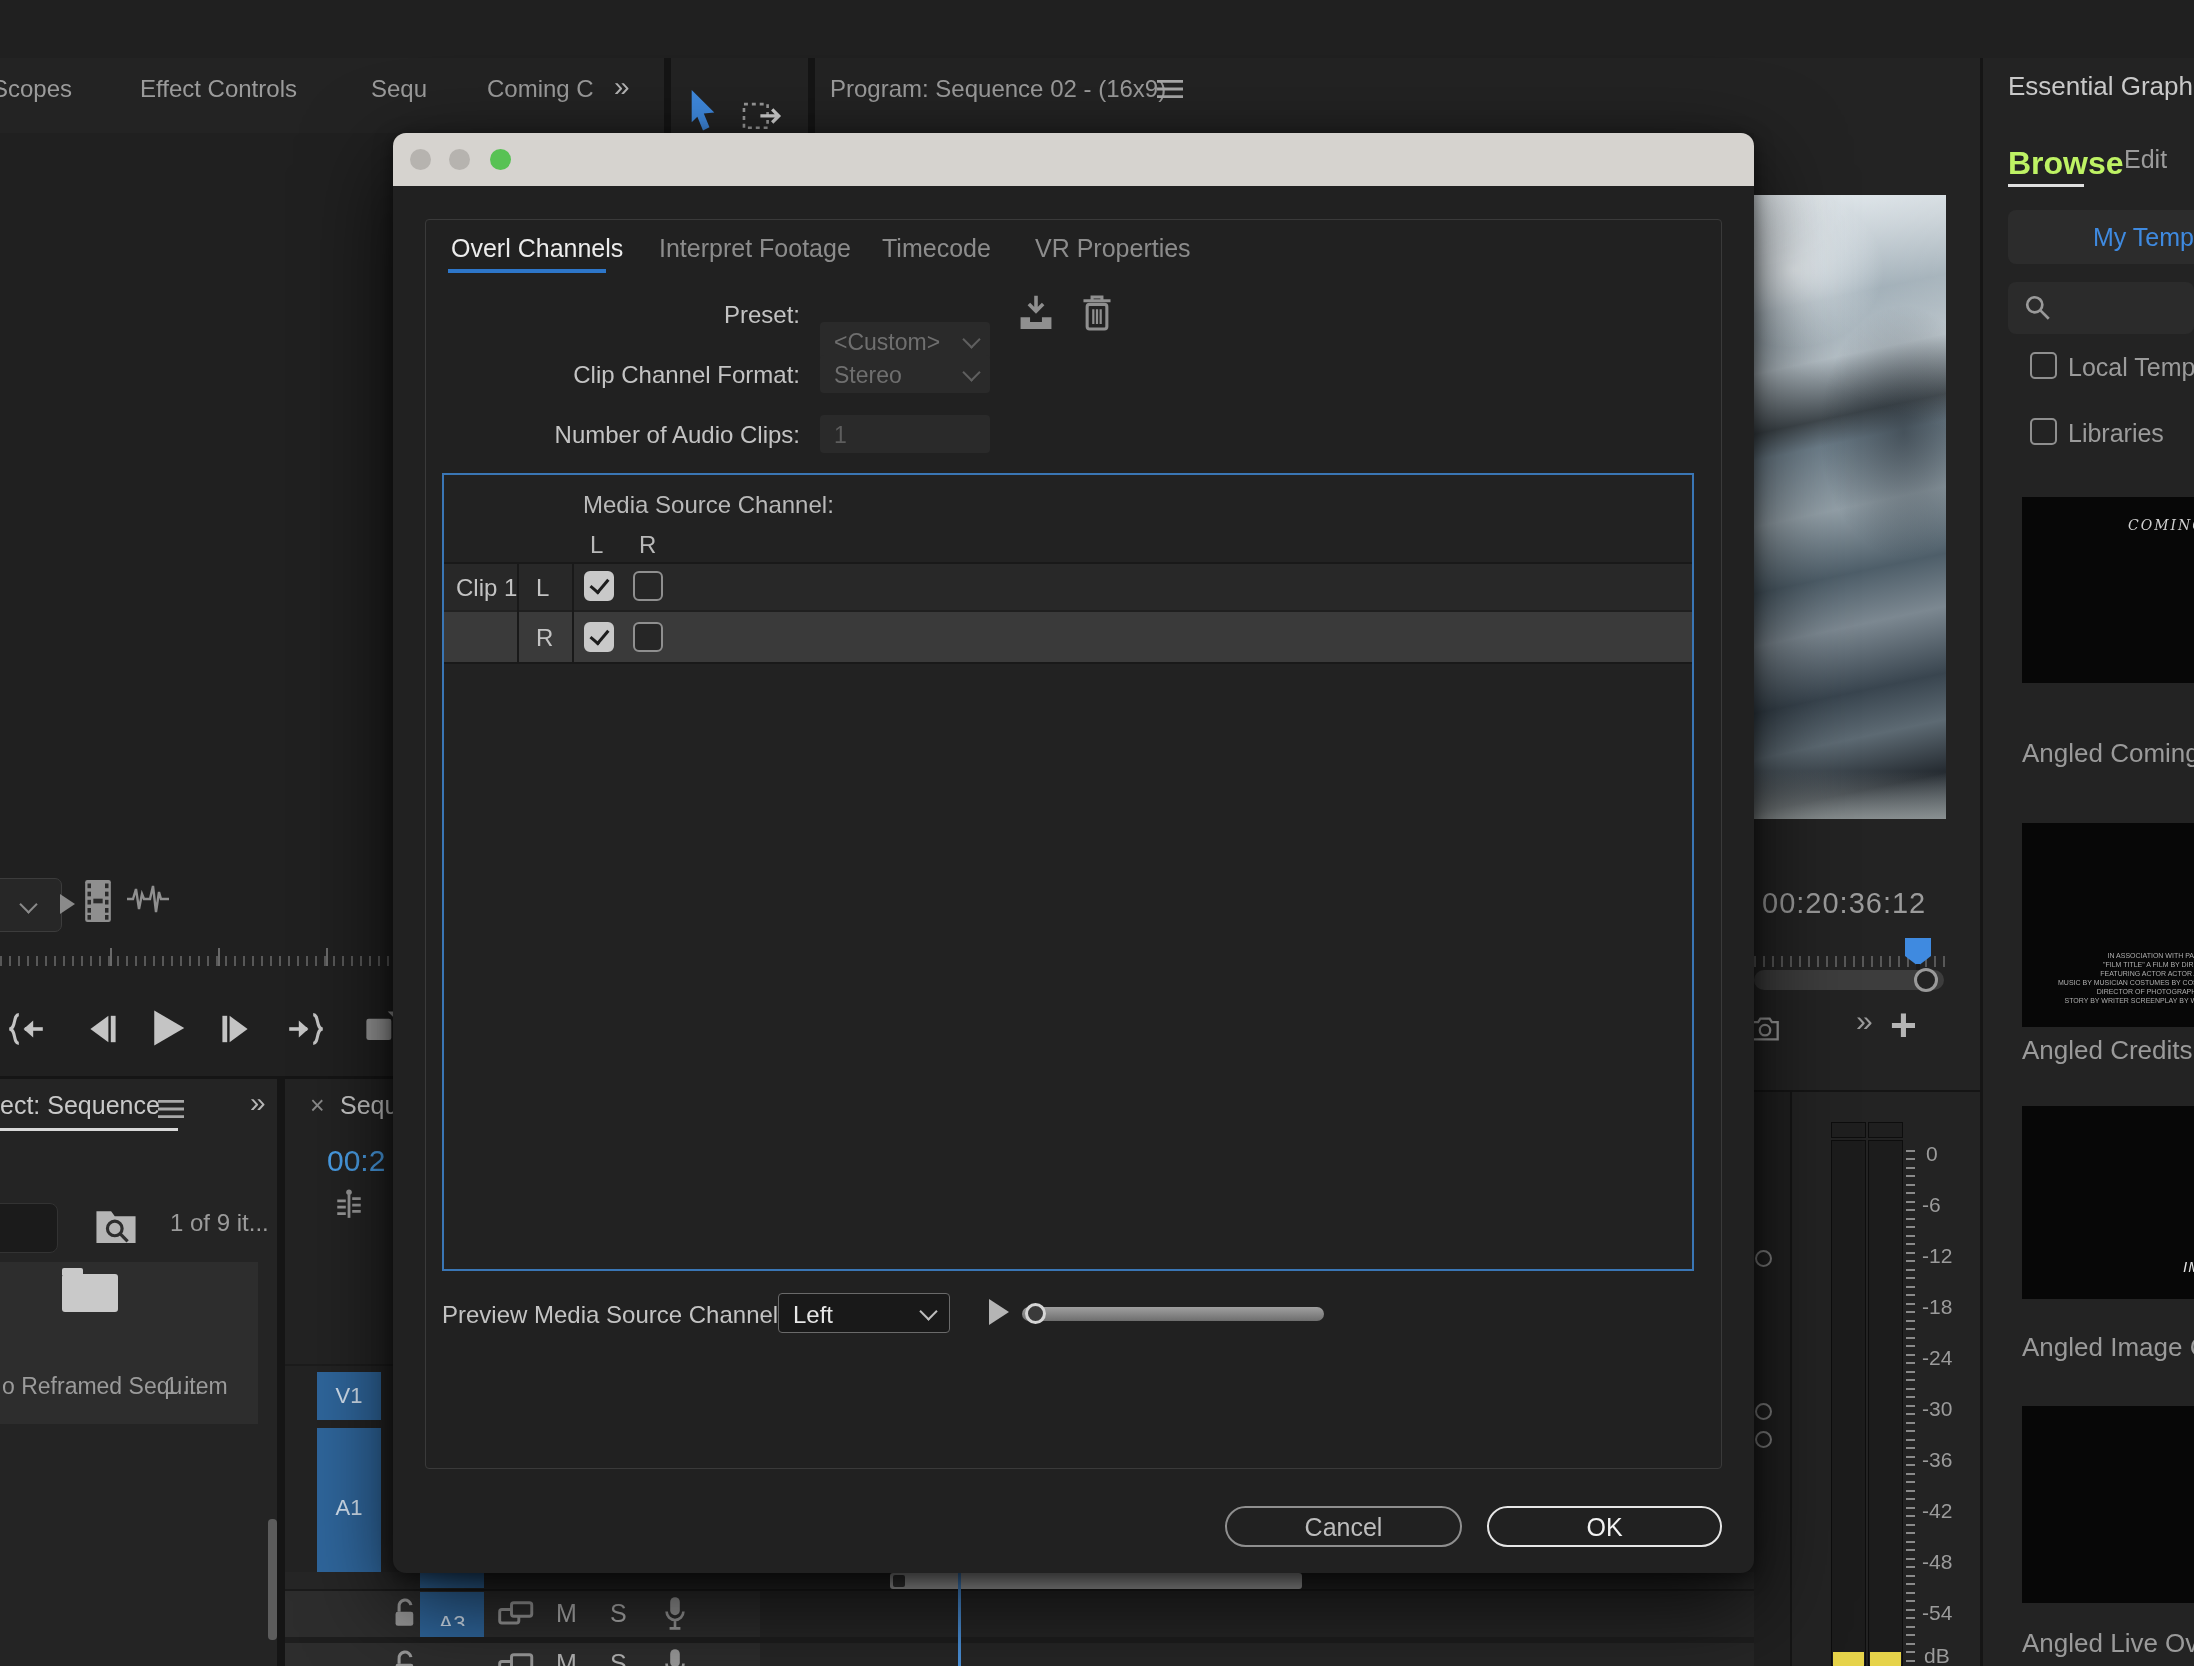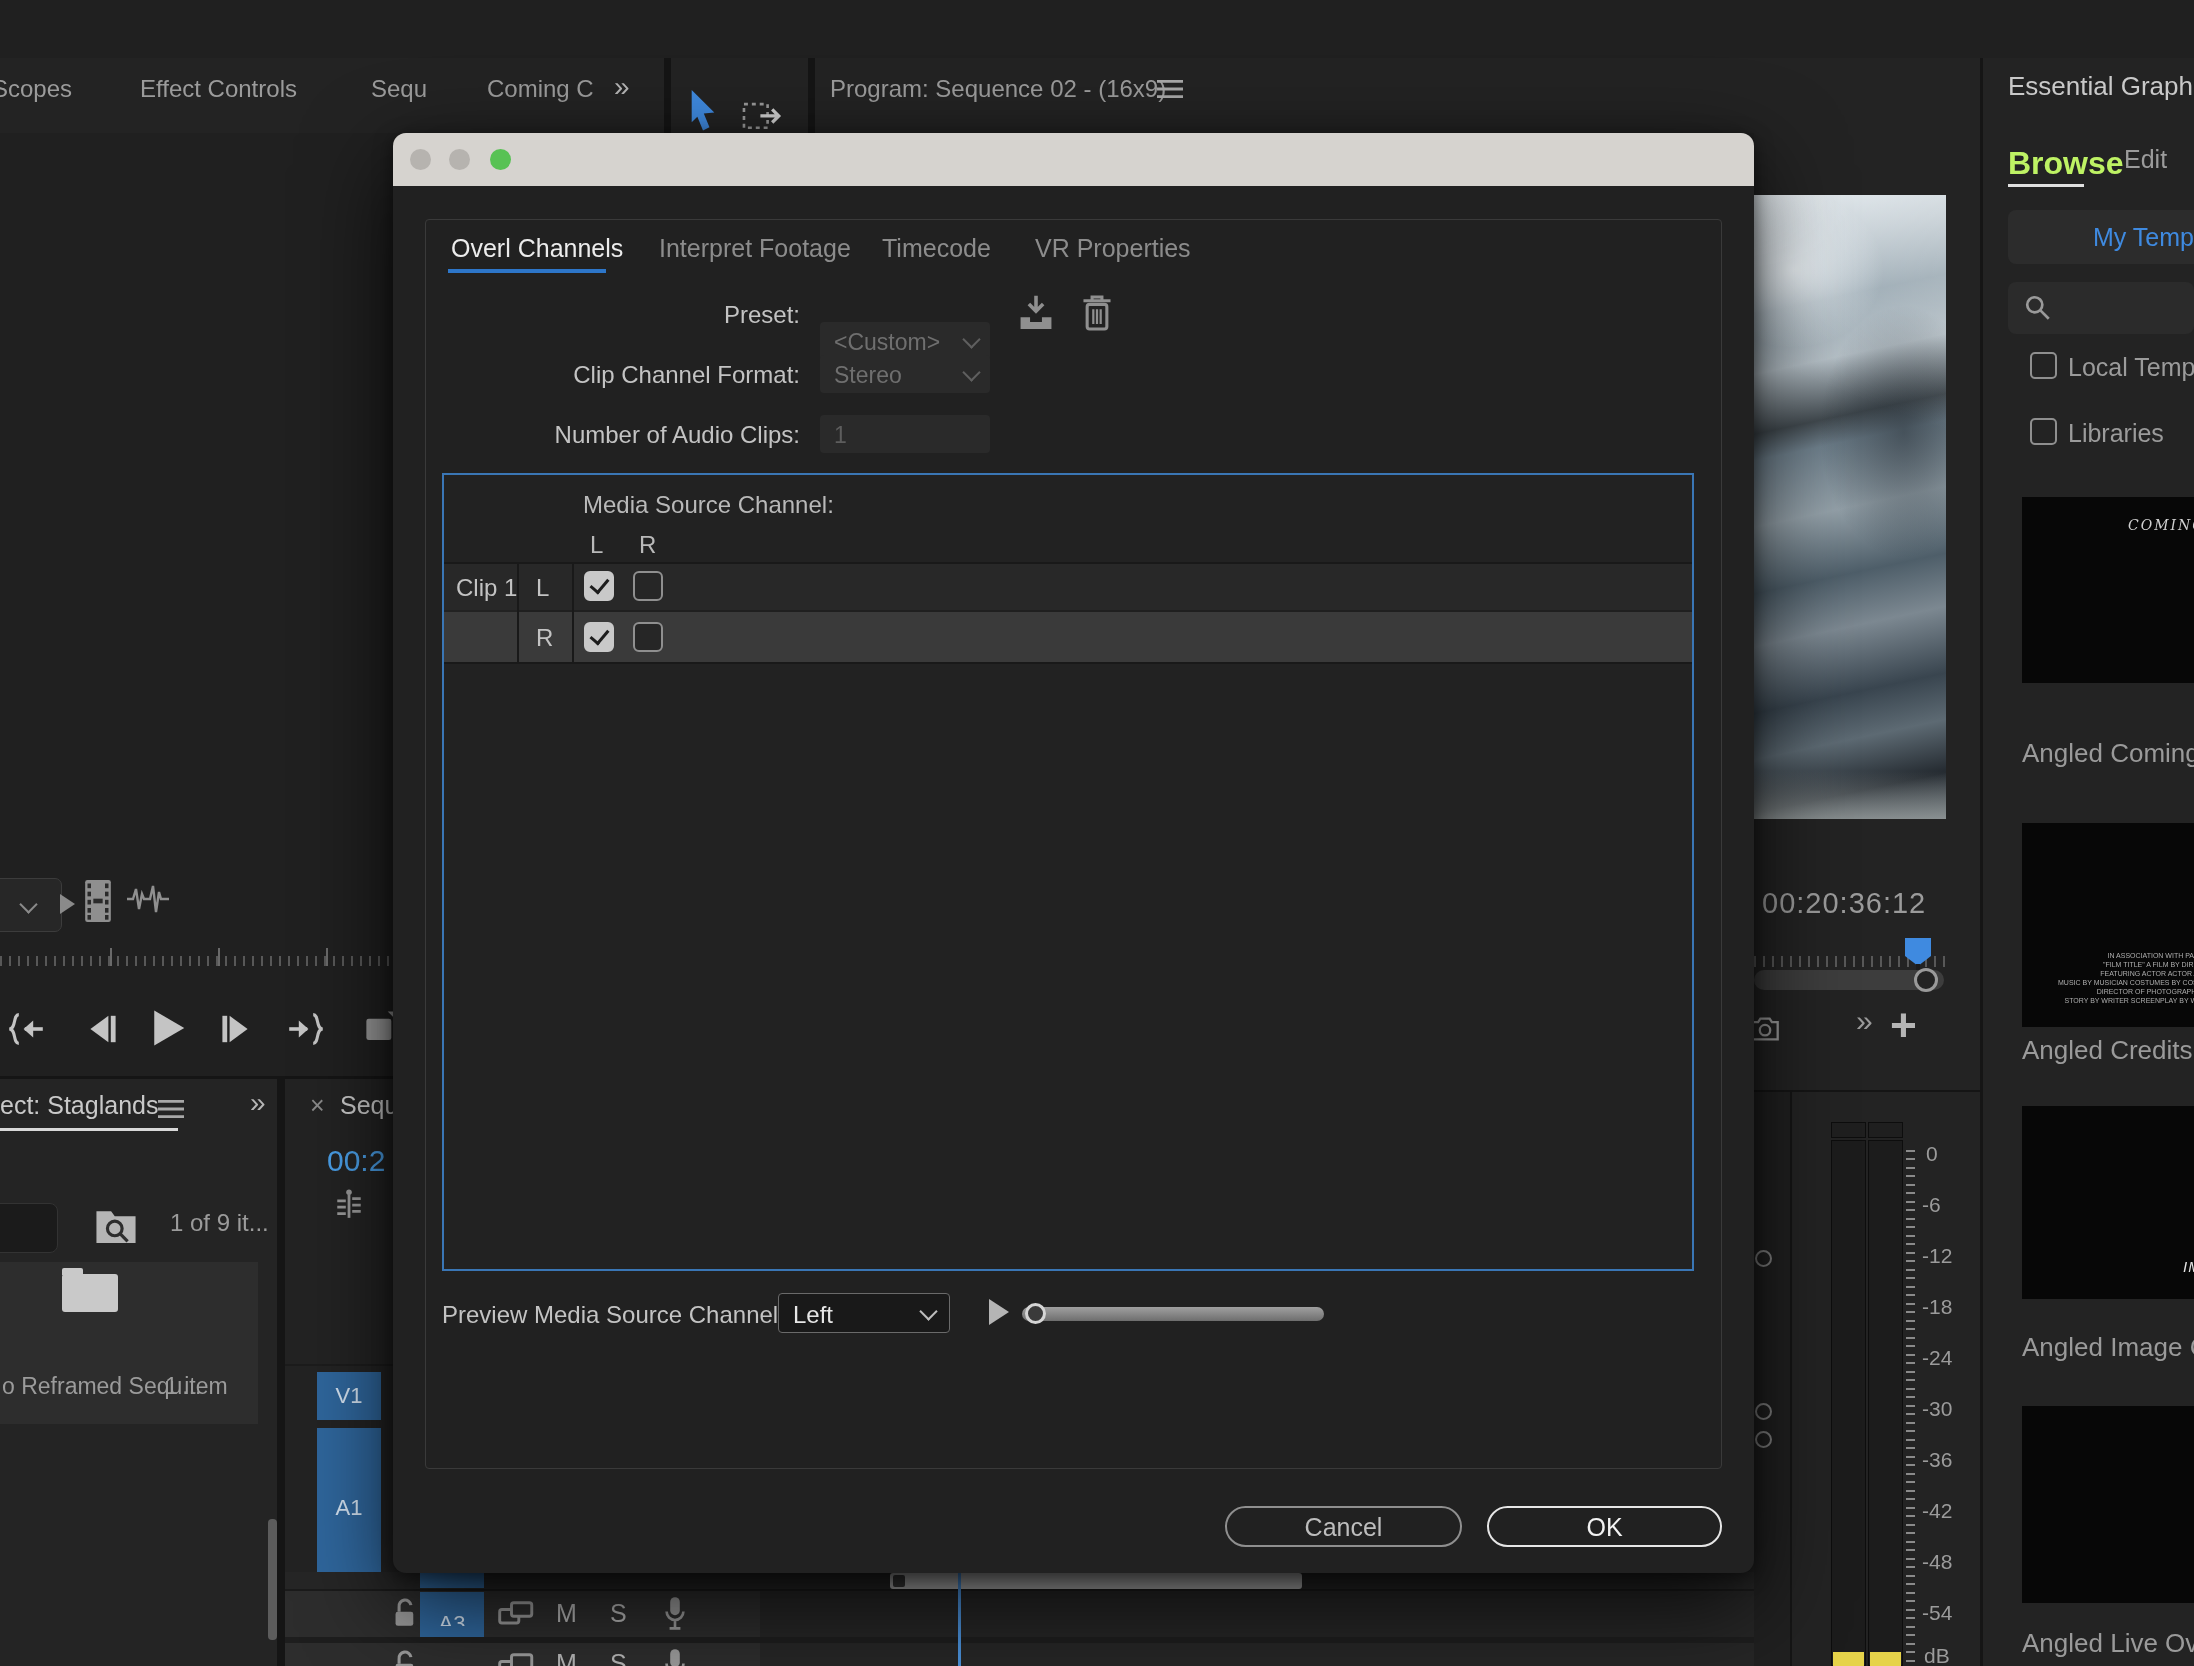--- a/index.html
+++ b/index.html
@@ -206,21 +206,21 @@
     <path d="M1 14 H16" stroke="#c4c4c4" stroke-width="3"></path>
       <path d="M9 7 L17 14 L9 21 Z" fill="#c4c4c4"></path>
   </svg>
   <svg class="ab" style="left:364px;top:1008px;" width="38" height="38" viewBox="0 0 32 32">
     <rect x="2" y="9" width="21" height="18" rx="2" fill="#9a9a9a"></rect>
     <path d="M20 3 h10 v10 Z" fill="#9a9a9a"></path>
   </svg>
 
   <div class="hline" style="left:0;top:1076px;width:393px;height:3px;"></div>
   <div class="panel" style="left:0;top:1079px;width:277px;height:587px;background:#242424;"></div>
-  <span class="tx" style="left:0;top:1092px;font-size:25px;color:#c9c9c9;">ect: Staglands</span>
+  <span class="tx" style="left:0;top:1092px;font-size:25px;color:#c9c9c9;">ect: Sequence</span>
   <svg class="ab" style="left:158px;top:1099px;" width="26" height="20" viewBox="0 0 24 18">
     <path d="M0 2 h24 M0 9 h24 M0 16 h24" stroke="#a8a8a8" stroke-width="2.6"></path>
   </svg>
   <div class="ab" style="left:0;top:1128px;width:178px;height:3px;background:#d8d8d8;"></div>
   <span class="tx" style="left:250px;top:1088px;font-size:28px;color:#b5b5b5;">»</span>
 
   <div class="ab" style="left:-22px;top:1203px;width:80px;height:50px;background:#1b1b1b;border:1px solid #333;border-radius:8px;box-sizing:border-box;"></div>
   <svg class="ab" style="left:94px;top:1204px;" width="44px" height="44" viewBox="0 0 36 32">
     <path d="M2 4 h12 l3 4 h17 v22 H2 Z" fill="#b5b5b5"></path>
     <circle cx="17" cy="18" r="6" fill="none" stroke="#2d2d2d" stroke-width="2.6"></circle>

